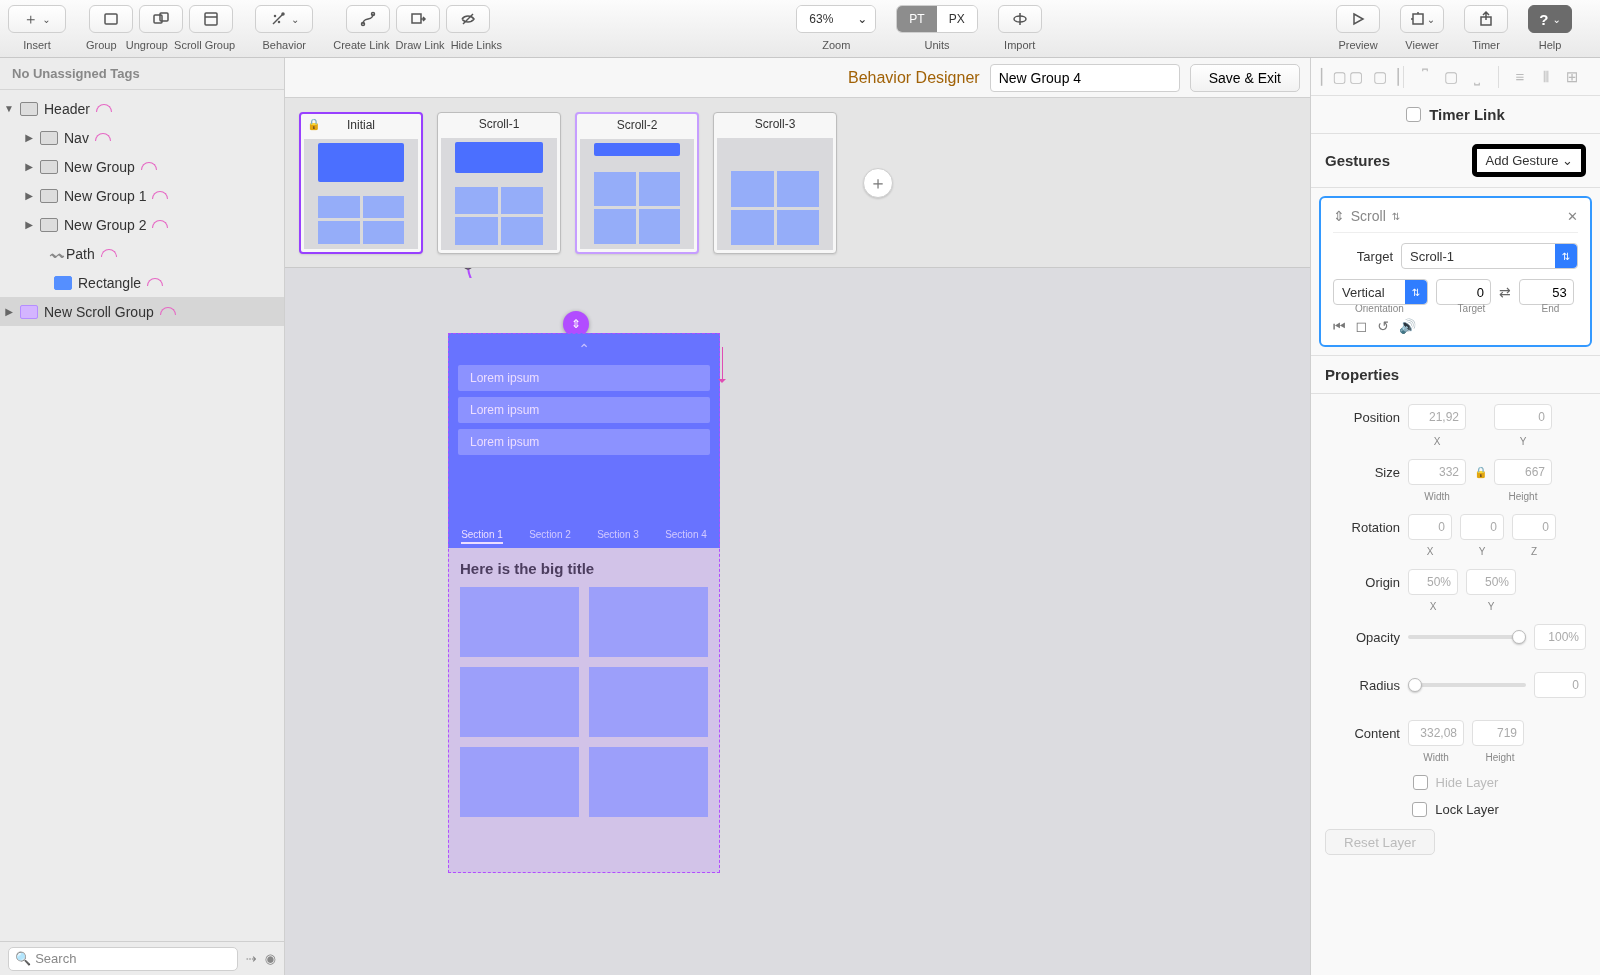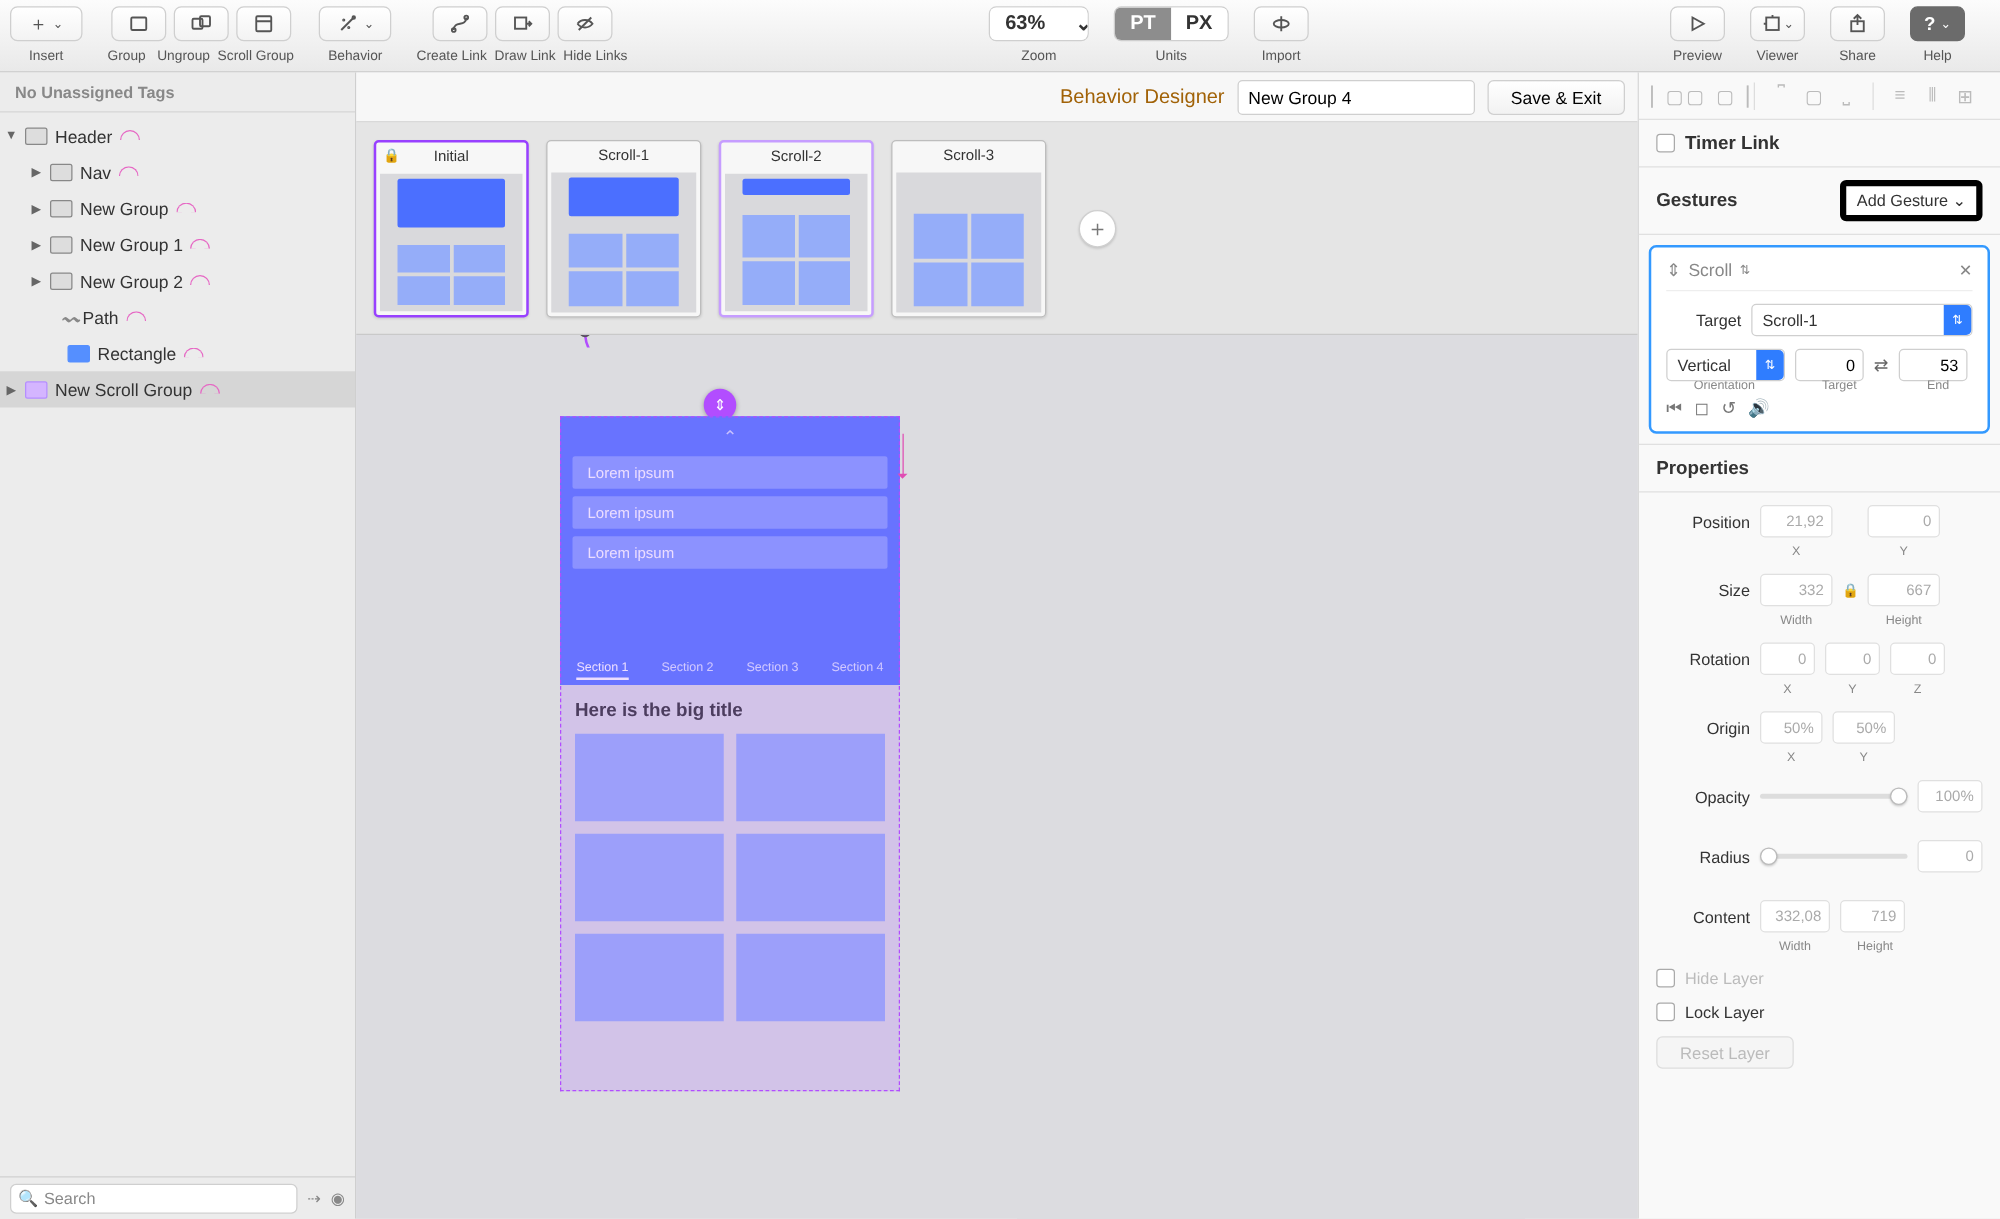--- a/index.html
+++ b/index.html
@@ -5,21 +5,21 @@
 * { box-sizing: border-box; margin: 0; padding: 0; font-family: -apple-system, "Helvetica Neue", Arial, sans-serif; }
 body { background: #f0f0f0; width: 1600px; height: 975px; overflow: hidden; font-size: 13px; color: #333; position: relative; }
 
 
 .toolbar { height: 58px; background: linear-gradient(#fcfcfc,#e9e9e9); border-bottom: 1px solid #c8c8c8; display: flex; align-items: flex-start; padding: 5px 8px 0 8px; }
 .tool-group { display: flex; flex-direction: column; align-items: center; margin-right: 20px; }
 .tool-group .btns { display: flex; gap: 6px; }
 .tb-btn { width: 44px; height: 28px; border: 1px solid #cfcfcf; border-radius: 6px; background: linear-gradient(#ffffff,#f3f3f3); display:flex; align-items:center; justify-content:center; font-size: 15px; color:#555;}
 .tb-btn.wide { width: 58px; }
 .tb-seg { display:flex; border:1px solid #cfcfcf; border-radius:6px; overflow:hidden; height:28px; }
-.tb-seg div { padding: 0 12px; display:flex; align-items:center; font-size:16px; background:#fff;font-weight:bold;}
+.tb-seg div { padding: 0 12px; display:flex; align-items:center; font-size:12px; background:#fff;}
 .tb-seg .active { background:#8d8d8d; color:#fff; }
 .tb-seg.zoom { width: 80px; justify-content:space-between;}
 .tb-seg.zoom div { flex:1; justify-content:center; }
 .tb-label { font-size: 11px; color: #555; margin-top: 6px; }
 .spacer { flex:1; }
 
 
 svg { width:18px; height:18px; stroke:#555; stroke-width:1.5; fill:none; }
 
 
@@ -80,21 +80,21 @@
 .m-body { padding:12px;}
 .m-title{ font-weight:700; font-size:15px; color:#2a2a2a; margin-bottom:10px;}
 .m-grid{ display:grid; grid-template-columns:1fr 1fr; gap:10px;}
 .m-grid div{ height:70px; background:#95adf9;}
 
 
 .sidebar-right { width:290px; background:#f9f9f9; border-left:1px solid #cfcfcf; display:flex; flex-direction:column; font-size:13px;}
 .align-row { height:38px; border-bottom:1px solid #e0e0e0; display:flex; align-items:center; padding:0 10px; gap:8px; color:#bbb; font-size:15px;}
 .align-row span{ width:18px; text-align:center;}
 .align-row .div{ width:1px; height:22px; background:#ddd; margin:0 4px;}
-.chk-row { padding:10px 14px; border-bottom:1px solid #e0e0e0; display:flex; align-items:center; gap:8px;}
+.chk-row { padding:10px 14px; border-bottom:1px solid #e0e0e0; display:flex; align-items:center; gap:8px;justify-content:center;}
 .chk { width:15px; height:15px; border:1px solid #aaa; border-radius:3px; background:#fff;}
 .section-h { padding:10px 14px; font-weight:700; font-size:15px; display:flex; align-items:center; justify-content:space-between; border-bottom:1px solid #e0e0e0;}
 .add-gest { font-weight:400; font-size:13px; border:5px solid #000000; border-radius:5px; padding:4px 8px; background:#fff;}
 .gesture-card { margin:8px; border:2px solid #3399ff; border-radius:6px; padding:10px 12px; background:#fff;}
 .g-row { display:flex; align-items:center; gap:8px; margin-bottom:10px;}
 .g-title { flex:1; color:#888; font-size:14px; display:flex; align-items:center; gap:6px;}
 .g-close { color:#888; cursor:pointer;}
 .g-label { width:60px; text-align:right; color:#333; font-size:13px;}
 .g-select { flex:1; height:26px; border:1px solid #cfcfcf; border-radius:4px; display:flex; align-items:center; padding:0 8px; background:#fff; position:relative;}
 .g-select .arr { position:absolute; right:0; top:0; bottom:0; width:22px; background:#2f7dff; border-radius:0 4px 4px 0; color:#fff; display:flex; align-items:center; justify-content:center; font-size:10px;}
@@ -251,21 +251,21 @@
   </div>
   <div class="tool-group">
     <div class="btns">
         <div class="tb-btn">
           <svg>
             <rect x="4" y="7" width="10" height="8"></rect>
             <path d="M9 10 L9 2 M6 5 L9 2 L12 5"></path>
           </svg>
         </div>
       </div>
-    <div class="tb-label">Share</div>
+    <div class="tb-label">Timer</div>
   </div>
   <div class="tool-group">
     <div class="btns">
         <div class="tb-btn" style="background:#6b6b6b;color:#fff;border-color:#6b6b6b;">
           <span style="font-weight:bold;">?</span>
           <span style="font-size:10px;margin-left:4px;">⌄</span>
         </div>
       </div>
     <div class="tb-label">Help</div>
   </div>

